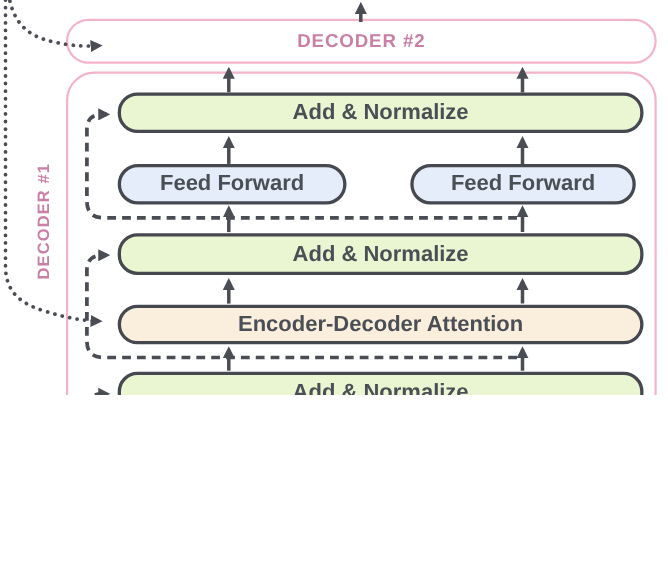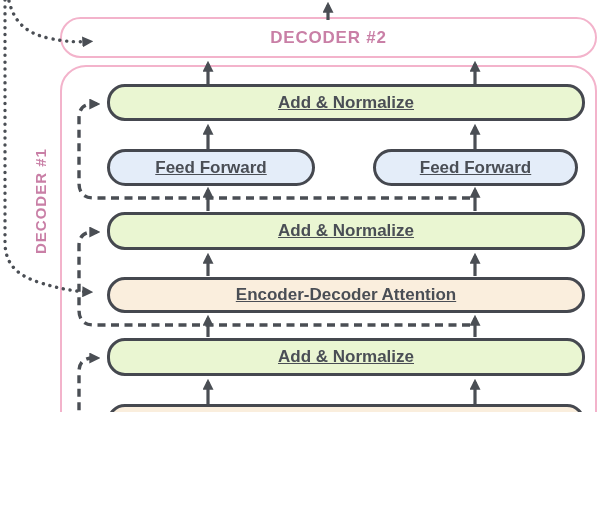--- a/index.html
+++ b/index.html
@@ -9,38 +9,38 @@
     --blue-fill:#e4edf9;
     --peach-fill:#faeedd;
     --dark-border:#45484f;
     --dark-text:#4a4e55;
     --red-text:#e01e1e;
     --line-color:#4a4e54;
     --bg:#ffffff;
   }
   html,body{margin:0;padding:0;background:var(--bg);}
   .stage{
-    position:relative;width:607px;height:412px;background:var(--bg);
+    position:relative;width:607px;height:359px;background:var(--bg);
     font-family:"Liberation Sans","DejaVu Sans",sans-serif;
     overflow:hidden;
   }
   .box{position:absolute;box-sizing:border-box;display:flex;align-items:center;justify-content:center;}
   .pinkbox{border:2.5px solid var(--pink-border);background:#fff;}
   .dec2{left:60px;top:17px;width:537px;height:41px;border-radius:21px;z-index:1;}
   .dec2 .lbl{color:var(--pink-text);font-size:17px;font-weight:700;letter-spacing:.8px;}
   .dec1{left:60px;top:65px;width:537px;height:405px;border-radius:26px;z-index:0;}
   .dec1-label{
     position:absolute;left:28px;top:132px;height:138px;width:24px;z-index:1;
     display:flex;align-items:center;justify-content:center;
     writing-mode:vertical-rl;transform:rotate(180deg);
     color:var(--pink-text);font-size:15px;font-weight:700;letter-spacing:1px;white-space:nowrap;
   }
   .layer{
     border:3px solid var(--dark-border);border-radius:18px;z-index:1;
-    color:var(--dark-text);font-size:17px;font-weight:700;white-space:nowrap;text-decoration:underline;
+    color:var(--dark-text);font-size:20px;font-weight:700;white-space:nowrap;
   }
   .green{background:var(--green-fill);}
   .blue{background:var(--blue-fill);border-radius:19px;}
   .peach{background:var(--peach-fill);}
   .an1{left:107px;top:84px;width:478px;height:37px;}
   .ffl{left:107px;top:149px;width:208px;height:37px;}
   .ffr{left:373px;top:149px;width:205px;height:37px;}
   .an2{left:107px;top:212px;width:478px;height:38px;}
   .eda{left:107px;top:277px;width:478px;height:36px;}
   .an3{left:107px;top:338px;width:478px;height:38px;}

